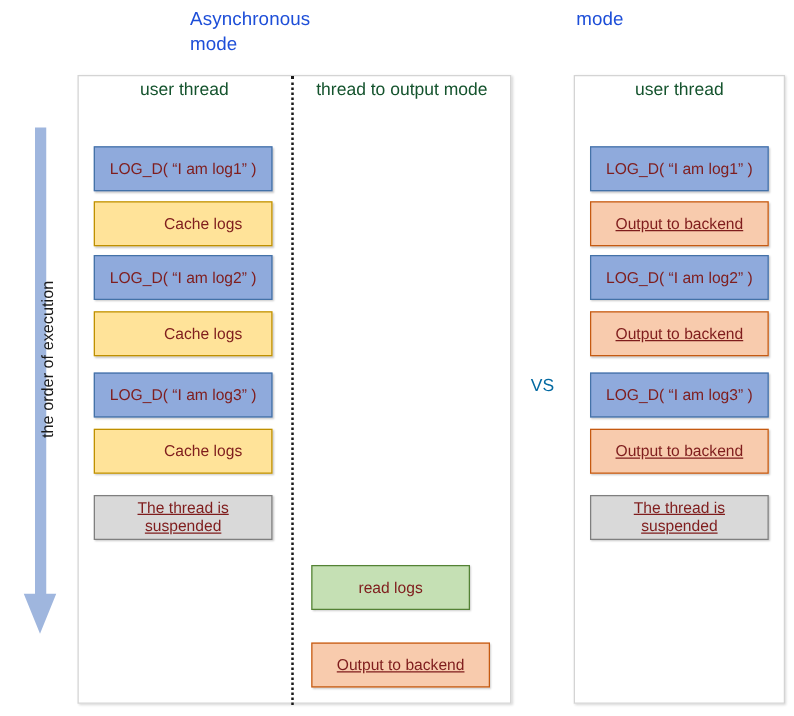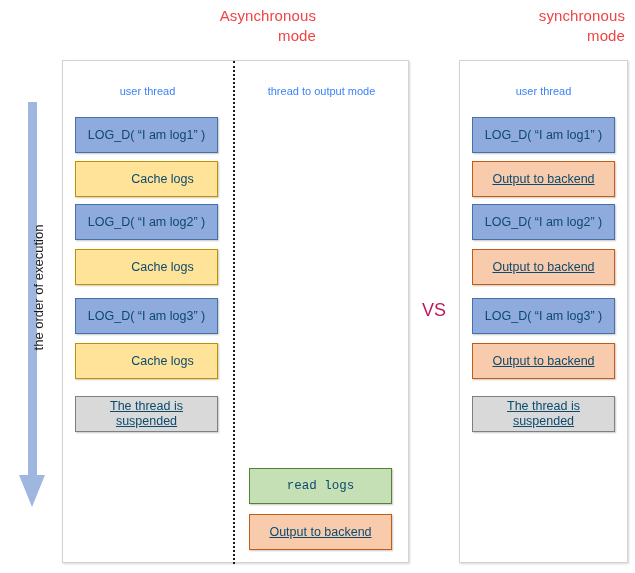--- a/index.html
+++ b/index.html
@@ -12,24 +12,24 @@
     height: 573px;
     position: relative;
     overflow: hidden;
     font-family: "Liberation Sans", sans-serif;
     color: #000000;
   }
 
   
   .col-title {
     position: absolute;
-    text-align: right;
+    text-align: left;
     font-size: 15px;
     line-height: 20px;
-    color: #ef4444;
+    color: #1d4ed8;
     letter-spacing: 0.1px;
   }
   #title-async { left: 152px; top: 6px; width: 164px; }
   #title-sync  { left: 461px; top: 6px; width: 164px; }
 
   
   #order-arrow-wrap {
     position: absolute;
     left: 6px;
     top: 102px;
@@ -85,71 +85,70 @@
     top: 0px;
     width: 0;
     height: 503px;
     border-left: 2px dotted #1a1a1a;
   }
 
   
   .lane-header {
     position: absolute;
     text-align: center;
-    font-size: 11px;
+    font-size: 14px;
     line-height: 18px;
-    color: #3b82f6;
-    top: 82px;
+    color: #14532d;
+    top: 62px;
   }
   #lane-user-async   { left: 62px;  width: 171px; }
   #lane-output-logs  { left: 234px; width: 175px; }
   #lane-user-sync    { left: 459px; width: 169px; }
 
   
   .step {
     position: absolute;
     box-sizing: border-box;
     border: 1px solid #808080;
     display: flex;
     align-items: center;
     justify-content: center;
     text-align: center;
     font-size: 12.5px;
     line-height: 15px;
-    color: #0c4a6e;
+    color: #7f1d1d;
     box-shadow: 1px 1px 1.5px rgba(0,0,0,0.22);
     padding: 0 4px;
   }
   .step.blue   { background: #8faadc; border-color: #4472a8; }
   .step.yellow { background: #ffe399; border-color: #bf9000; padding-left: 36px; }
   .step.orange { background: #f8cbad; border-color: #c55a11; text-decoration: underline; }
   .step.green  { background: #c5e0b4; border-color: #548235; }
   .step.gray   { background: #d9d9d9; border-color: #7f7f7f; text-decoration: underline; }
 
   
   #vs-label {
     position: absolute;
     left: 413px;
     top: 300px;
     width: 42px;
     text-align: center;
-    font-size: 18px;
-    color: #be185d;
+    font-size: 14px;
+    color: #0369a1;
   }
 </style>
 </head>
 <body>
 
 <div class="col-title" id="title-async">
   <div>Asynchronous</div>
   <div>mode</div>
 </div>
 
 <div class="col-title" id="title-sync">
-  <div>synchronous</div>
   <div>mode</div>
 </div>
 
 <div id="order-arrow-wrap">
   <div id="order-arrow-shaft"></div>
   <div id="order-arrow-head"></div>
   <div id="order-label">the order of execution</div>
 </div>
 
 <div class="panel" id="panel-async">
@@ -176,21 +175,21 @@
       <span>LOG_D( “I am log3” )</span>
     </div>
     <div class="step yellow" style="left: 75px; width: 143px; top: 343px; height: 36px;">
       <span>Cache logs</span>
     </div>
     <div class="step gray" style="left: 75px; width: 143px; top: 396px; height: 36px;">
       <span>The thread is suspended</span>
     </div>
   </div>
 <div id="async-output-steps">
-    <div class="step green" style="left: 249px; width: 143px; top: 468px; height: 36px; font-family: Liberation Mono, monospace;">
+    <div class="step green" style="left: 249px; width: 127px; top: 452px; height: 36px;">
       <span>read logs</span>
     </div>
     <div class="step orange" style="left: 249px; width: 143px; top: 514px; height: 36px;">
       <span>Output to backend</span>
     </div>
   </div>
 
 <div id="vs-label">VS</div>
 
 <div class="panel" id="panel-sync"></div>

